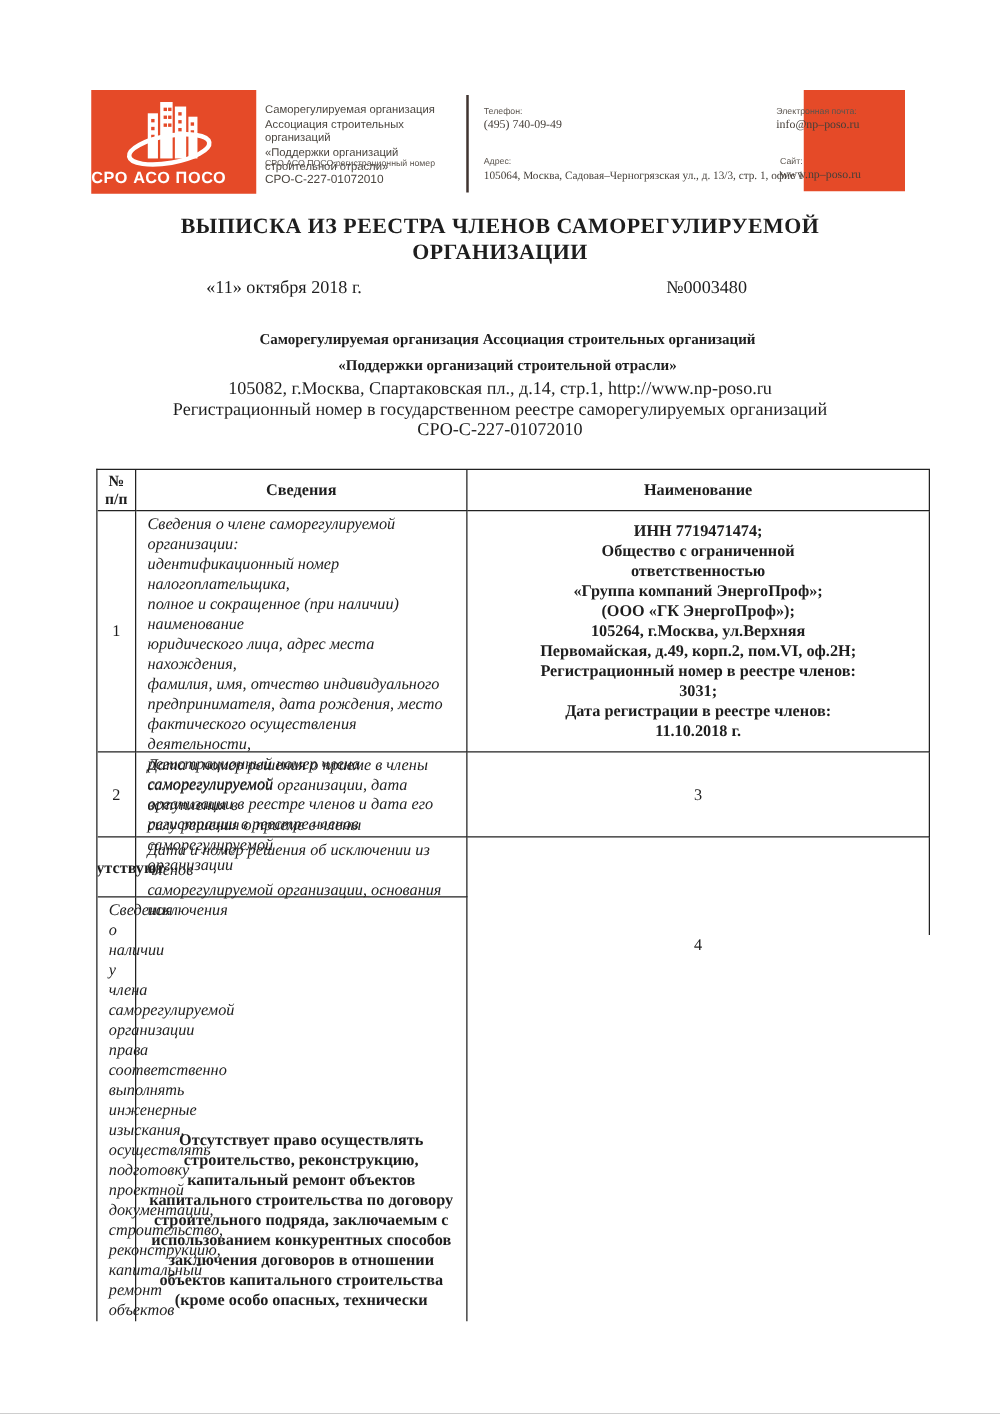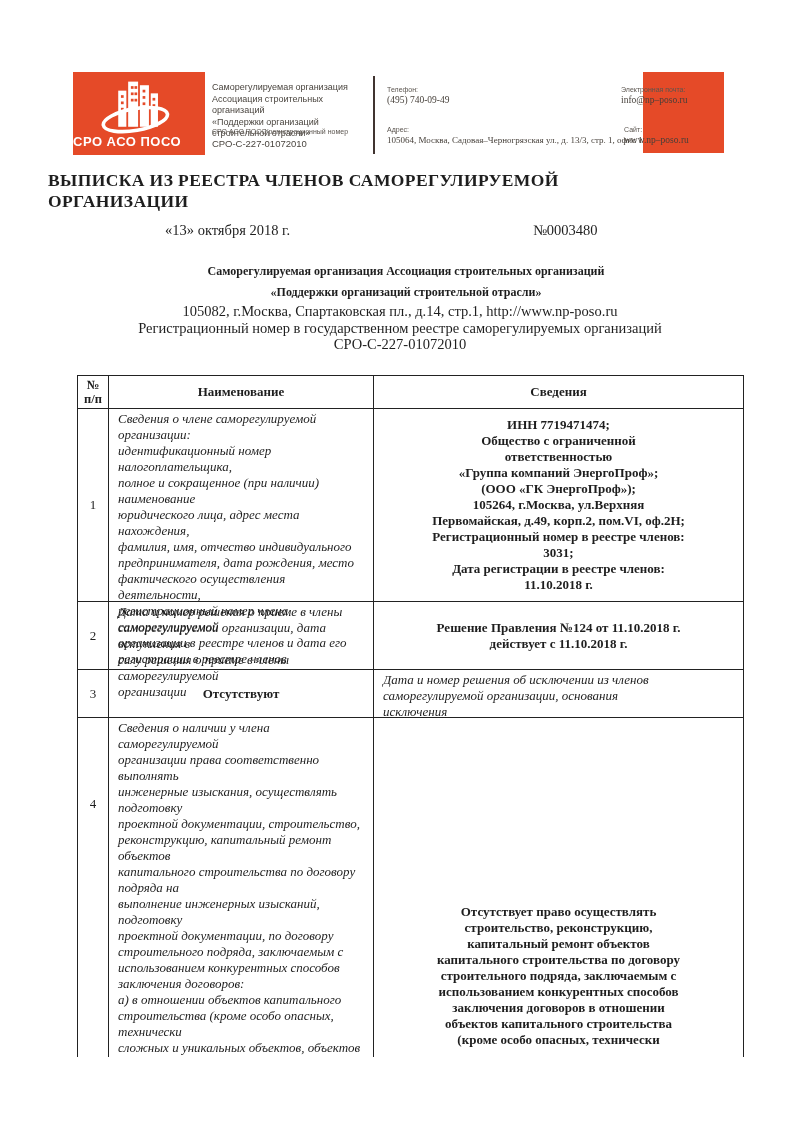--- a/index.html
+++ b/index.html
@@ -75,27 +75,26 @@
     left: 643px; top: 72px;
     width: 81px; height: 81px;
     background: #e54a28;
   }
   .over-red { z-index: 2; }
   
   .doc-title {
     position: absolute;
     left: 0; top: 170px;
     width: 800px;
-    text-align: left;
+    text-align: center;
     font-weight: bold;
     font-size: 17.5px;
     line-height: 21px;
     letter-spacing: 0.4px;
     white-space: pre-line;
-    padding-left: 48px;
   }
   .doc-date { position: absolute; left: 165px; top: 222px; font-size: 14.5px; }
   .doc-number { position: absolute; left: 533px; top: 222px; font-size: 14.5px; }
   .org-block {
     position: absolute;
     left: 0; top: 261px;
     width: 800px;
     text-align: center;
   }
   .org-name { font-weight: bold; font-size: 12px; line-height: 21px; white-space: pre-line; margin-left: 12px; }
@@ -191,36 +190,36 @@
 
   <div class="lh-redblock-right"></div>
 
   <div class="lh-small-label over-red" style="left:621px; top:86px;">Электронная почта:</div>
   <div class="lh-small-value over-red" style="left:621px; top:95px;">info@np–poso.ru</div>
   <div class="lh-small-label over-red" style="left:624px; top:126px;">Сайт:</div>
   <div class="lh-small-value over-red" style="left:624px; top:135px;">www.np–poso.ru</div>
 
   <div class="doc-title">ВЫПИСКА ИЗ РЕЕСТРА ЧЛЕНОВ САМОРЕГУЛИРУЕМОЙ
 ОРГАНИЗАЦИИ</div>
-  <div class="doc-date">«13» октября 2018 г.</div>
+  <div class="doc-date">«11» октября 2018 г.</div>
   <div class="doc-number">№0003480</div>
 
   <div class="org-block">
     <div class="org-name">Саморегулируемая организация Ассоциация строительных организаций
 «Поддержки организаций строительной отрасли»</div>
     <div class="org-line">105082, г.Москва, Спартаковская пл., д.14, стр.1, http://www.np-poso.ru</div>
     <div class="org-line">Регистрационный номер в государственном реестре саморегулируемых организаций</div>
     <div class="org-line">СРО-С-227-01072010</div>
   </div>
 
   <div class="reg-table">
     <div class="cell th th-num">№
 п/п</div>
+    <div class="cell th">Сведения</div>
     <div class="cell th">Наименование</div>
-    <div class="cell th">Сведения</div>
 
     <div class="cell c-num">1</div>
     <div class="cell c-name">Сведения о члене саморегулируемой организации:
 идентификационный номер налогоплательщика,
 полное и сокращенное (при наличии) наименование
 юридического лица, адрес места нахождения,
 фамилия, имя, отчество индивидуального
 предпринимателя, дата рождения, место
 фактического осуществления деятельности,
 регистрационный номер члена саморегулируемой
@@ -236,22 +235,20 @@
 Регистрационный номер в реестре членов:
 3031;
 Дата регистрации в реестре членов:
 11.10.2018 г.</div>
 
     <div class="cell c-num">2</div>
     <div class="cell c-name">Дата и номер решения о приеме в члены
 саморегулируемой организации, дата вступления в
 силу решения о приеме в члены саморегулируемой
 организации</div>
-    <div class="cell c-info">Решение Правления №124 от 11.10.2018 г.
-действует с 11.10.2018 г.</div>
 
     <div class="cell c-num">3</div>
     <div class="cell c-info">Отсутствуют</div>
     <div class="cell c-name">Дата и номер решения об исключении из членов
 саморегулируемой организации, основания
 исключения</div>
 
     <div class="cell c-num row4 no-bottom">4</div>
     <div class="cell c-name no-bottom">Сведения о наличии у члена саморегулируемой
 организации права соответственно выполнять

